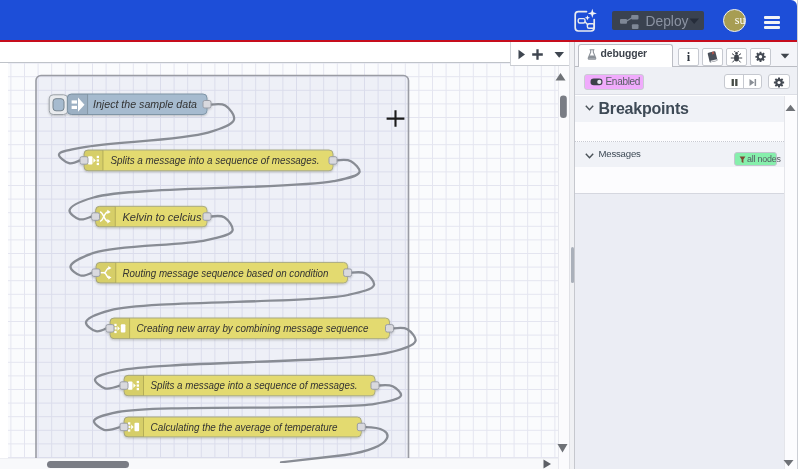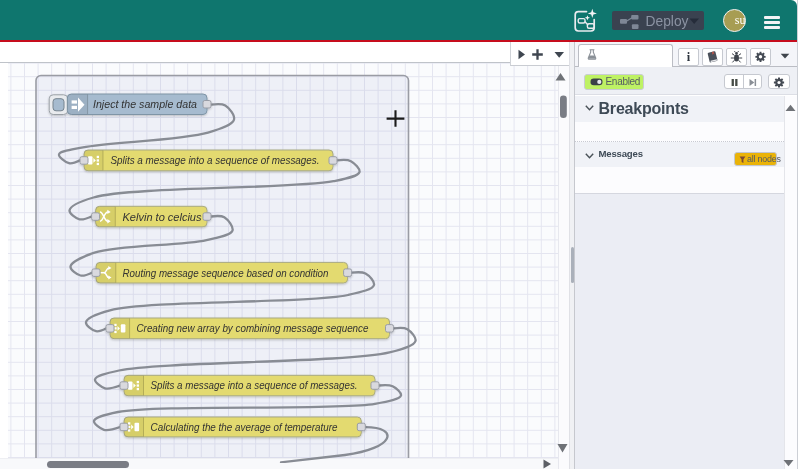--- a/index.html
+++ b/index.html
@@ -1,19 +1,19 @@
 <!DOCTYPE html>
 <html><head>
 <meta charset="utf-8">
 <style>
   * { margin:0; padding:0; box-sizing:border-box; }
   html,body { width:800px; height:469px; background:#fff; font-family:"Liberation Sans", sans-serif; overflow:hidden; }
   .abs { position:absolute; }
   #page { position:relative; width:800px; height:469px; }
-  #header { left:0; top:0; width:797px; height:40px; background:#0f766e; border-radius:0 6px 0 0; }
+  #header { left:0; top:0; width:797px; height:40px; background:#1d4ed8; border-radius:0 6px 0 0; }
   #redline { left:0; top:40px; width:797px; height:2px; background:#c60d1d; }
   #tabbar { left:0; top:42px; width:569px; height:21px; background:#fff; border-bottom:1px solid #bfc3c9; }
   #sep { left:569px; top:42px; width:6px; height:427px; background:#f0f1f4; border-left:1px solid #e0e1e6; border-right:1px solid #c6c8ce; }
   #grip { left:570.5px; top:247px; width:3.5px; height:36px; background:#aab0ba; border-radius:2px; }
   #sidebar { left:575px; top:42px; width:222px; height:427px; background:#fff; }
   #rightstrip { left:797px; top:0; width:3px; height:469px; background:#fff; border-left:1px solid #cdd0d6; }
 </style>
 </head>
 <body>
 <div id="page">
@@ -199,20 +199,21 @@
   <div class="abs" id="sep"></div>
   <div class="abs" id="grip"></div>
   <div class="abs" id="sidebar">
 
     <div class="abs" style="left:0;top:0;width:222px;height:24.5px;background:#f4f5f9;border-bottom:1px solid #bbbdc4"></div>
     <div class="abs" style="left:2.5px;top:1.5px;width:95px;height:23px;background:#fff;border:1px solid #bbbdc4;border-bottom:none;border-radius:3px 3px 0 0"></div>
     <svg class="abs" style="left:11.5px;top:7px" width="10" height="11" viewBox="0 0 10 11">
       <path d="M2.6 0.7 H7.4 M3.7 0.7 V3.2 L1.3 8.9 Q0.9 10.3 2.4 10.3 H7.6 Q9.1 10.3 8.7 8.9 L6.3 3.2 V0.7" fill="none" stroke="#8a9097" stroke-width="1.1"></path>
       <path d="M2.4 6.6 H7.6 L8.5 8.9 Q8.8 9.8 7.7 9.8 H2.3 Q1.2 9.8 1.5 8.9 Z" fill="#8a9097"></path>
     </svg>
+    <div class="abs" style="left:25.5px;top:0;width:70px;height:24px;line-height:24px;font-size:10.4px;font-weight:bold;letter-spacing:-0.1px;color:#3d434c">debugger</div>
     <div class="abs" style="left:103px;top:5.5px;width:21px;height:18px;background:#fff;border:1px solid #c6c9d0;border-radius:2px;text-align:center;line-height:16px;font-family:'Liberation Serif',serif;font-weight:bold;font-size:12.5px;color:#2f3640">i</div>
     <div class="abs" style="left:127px;top:5.5px;width:21px;height:18px;background:#fff;border:1px solid #c6c9d0;border-radius:2px">
       <svg width="19" height="16" viewBox="0 0 19 16">
         <g transform="rotate(-14 9.5 8)">
           <rect x="5.6" y="2.8" width="8" height="10" rx="1" fill="#4a505a"></rect>
           <path d="M6.6 11.2 Q6.1 12.3 7.2 12.6 L13.2 12.6 L13.2 11.2 Z" fill="#e8e9ec"></path>
           <path d="M12 3 L12 6 L11 5 L10 6 L10 3 Z" fill="#b0534a"></path>
         </g>
       </svg>
     </div>
@@ -228,21 +229,21 @@
       <svg width="19" height="16" viewBox="0 0 19 16">
         <path d="M13.65,6.44 L15.12,6.61 L15.12,8.39 L13.65,8.56 L13.33,9.33 L14.25,10.49 L12.99,11.75 L11.83,10.83 L11.06,11.15 L10.89,12.62 L9.11,12.62 L8.94,11.15 L8.17,10.83 L7.01,11.75 L5.75,10.49 L6.67,9.33 L6.35,8.56 L4.88,8.39 L4.88,6.61 L6.35,6.44 L6.67,5.67 L5.75,4.51 L7.01,3.25 L8.17,4.17 L8.94,3.85 L9.11,2.38 L10.89,2.38 L11.06,3.85 L11.83,4.17 L12.99,3.25 L14.25,4.51 L13.33,5.67 Z" fill="#454b54" transform="translate(-0.5,0.3)"></path>
         <circle cx="9.5" cy="7.8" r="1.7" fill="#fff"></circle>
       </svg>
     </div>
     <svg class="abs" style="left:205px;top:11px" width="10" height="6" viewBox="0 0 10 6">
         <path d="M0.7 0.7 L9.3 0.7 L5 5.6 Z" fill="#3f444c"></path>
       </svg>
 
     <div class="abs" style="left:0;top:24.5px;width:222px;height:28.5px;background:#eef0f5;border-bottom:1px solid #dcdee5"></div>
-    <div class="abs" style="left:8.5px;top:31.5px;width:60px;height:16px;background:#bef264;border:1px solid #c9ccd3;border-radius:3px">
+    <div class="abs" style="left:8.5px;top:31.5px;width:60px;height:16px;background:#f0abfc;border:1px solid #c9ccd3;border-radius:3px">
       <svg width="22" height="14" viewBox="0 0 22 14">
           <rect x="5.5" y="3.6" width="12" height="6.6" rx="3.3" fill="#3b4148"></rect>
           <circle cx="14.3" cy="6.9" r="2.1" fill="#e7e9f0"></circle>
         </svg>
       <div class="abs" style="left:21px;top:0;width:38px;height:14px;line-height:14px;font-size:10px;letter-spacing:-0.3px;color:#565c64">Enabled</div>
     </div>
     <div class="abs" style="left:149px;top:31.5px;width:37.5px;height:15px;background:#fff;border:1px solid #c6c9d0;border-radius:3px">
       <div class="abs" style="left:18.2px;top:0px;width:1px;height:13px;background:#c6c9d0"></div>
       <svg width="37" height="13" viewBox="0 0 37 13">
         <rect x="6.6" y="3" width="2.3" height="7" fill="#454b45"></rect>
@@ -261,22 +262,22 @@
     <div class="abs" style="left:0;top:53.5px;width:208.5px;height:26.5px;background:#f0f2f7"></div>
     <svg class="abs" style="left:9.5px;top:63px" width="9" height="6" viewBox="0 0 9 6">
         <path d="M0.8 0.8 L4.5 4.8 L8.2 0.8" fill="none" stroke="#4a5258" stroke-width="1.4"></path>
       </svg>
     <div class="abs" style="left:23.5px;top:53.5px;height:26.5px;line-height:26.5px;font-size:16px;font-weight:bold;letter-spacing:-0.2px;color:#3e4a56">Breakpoints</div>
     <div class="abs" style="left:0;top:80px;width:208.5px;height:19.5px;background:#fcfcfe;border-bottom:1px dotted #c8cad2"></div>
     <div class="abs" style="left:0;top:100px;width:208.5px;height:24.5px;background:#f0f2f7"></div>
     <svg class="abs" style="left:9.5px;top:110.5px" width="9" height="6" viewBox="0 0 9 6">
         <path d="M0.8 0.8 L4.5 4.8 L8.2 0.8" fill="none" stroke="#4a5258" stroke-width="1.4"></path>
       </svg>
-    <div class="abs" style="left:23.5px;top:100px;height:24.5px;line-height:24.5px;font-size:9.6px;font-weight:bold;letter-spacing:-0.2px;color:#3e4a56">Messages</div>
-    <div class="abs" style="left:158.5px;top:109.5px;width:43.5px;height:14px;background:#eab308;border:1px solid #c3c6cf;border-radius:3px">
+    <div class="abs" style="left:23.5px;top:100px;height:24.5px;line-height:24.5px;font-size:9.6px;font-weight:normal;letter-spacing:-0.2px;color:#3e4a56">Messages</div>
+    <div class="abs" style="left:158.5px;top:109.5px;width:43.5px;height:14px;background:#86efac;border:1px solid #c3c6cf;border-radius:3px">
       <svg class="abs" style="left:4px;top:3px" width="7" height="8" viewBox="0 0 7 8">
           <path d="M0.6 0.6 H6.4 L4.4 3.4 V7 L2.6 6.1 V3.4 Z" fill="#7d4a33"></path>
         </svg>
       <div class="abs" style="left:12.5px;top:0;width:30px;height:12.5px;line-height:12.5px;font-size:8.9px;letter-spacing:-0.2px;color:#565b63;white-space:nowrap">all nodes</div>
     </div>
     <div class="abs" style="left:0;top:124.5px;width:208.5px;height:27px;background:#fcfcfe;border-bottom:1px solid #d5d7df"></div>
     <div class="abs" style="left:0;top:151.5px;width:208.5px;height:275.5px;background:#ebedf4"></div>
 
     <div class="abs" style="left:208.5px;top:53.5px;width:13.5px;height:373.5px;background:#fcfcfe;border-left:1px solid #e4e5ea"></div>
     <svg class="abs" style="left:209px;top:61.5px" width="13" height="8" viewBox="0 0 13 8">

